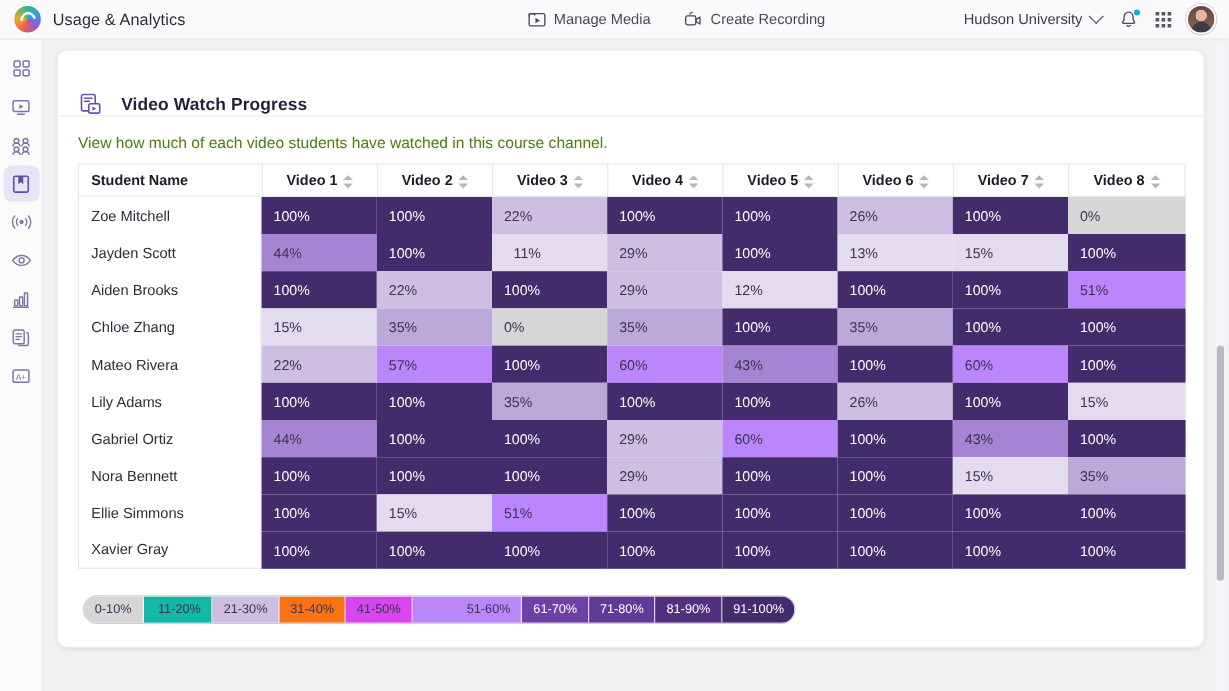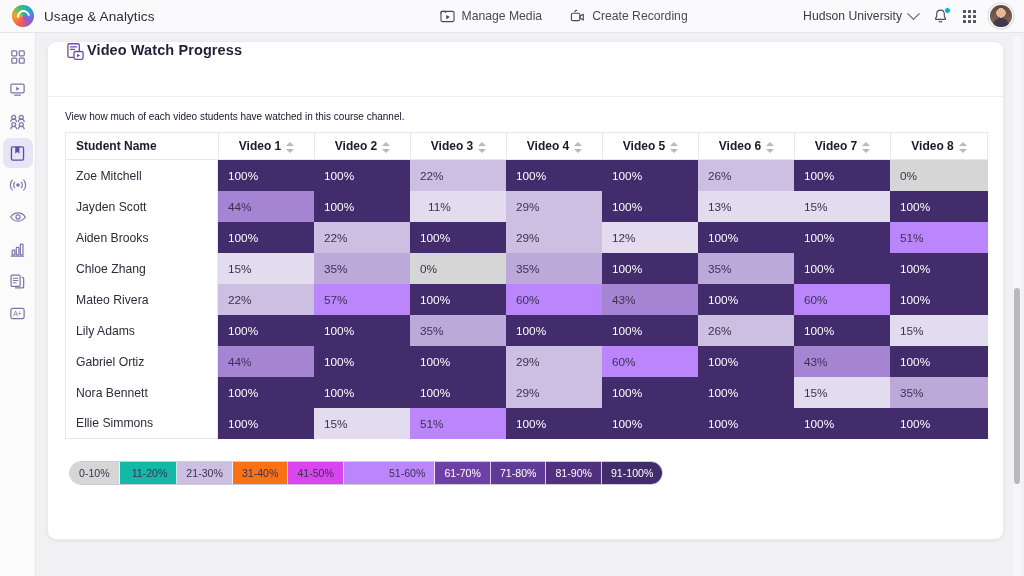--- a/index.html
+++ b/index.html
@@ -61,26 +61,26 @@
   .rail-item.active{ background:#e7e4f6; color:#5b4fa6; }
 
   
   .card{
     position:absolute; left:47px; top:41px; width:957px; height:499px;
     background:#fff; border-radius:9px; border:1px solid #eceaf1;
     box-shadow:0 1px 3px rgba(22,18,40,.07);
     overflow:hidden;
   }
   .card-head{
-    height:55px; display:flex;align-items:flex-start;gap:2px;
+    height:55px; display:flex;align-items:flex-end;gap:16px;
     padding-left:18px; border-bottom:1px solid #efedf3;
   }
   .card-title{font-size:14.5px;font-weight:bold;color:#241f38;letter-spacing:.1px;}
   .card-body{ padding:14px 17px 0 17px; }
-  .subtitle{font-size:10px;color:#0f172a;padding-bottom:10px;}
+  .subtitle{font-size:13px;color:#4d7c0f;padding-bottom:10px;}
 
   
   table.hm{ border-collapse:separate; border-spacing:0; width:923px; table-layout:fixed;}
   table.hm th{
     background:#fff; font-size:12px; font-weight:bold; color:#1d1a2b;
     height:28px; border:1px solid #e9e7ee; border-right:none;
     text-align:center; white-space:nowrap; cursor:pointer; position:relative;
   }
   table.hm th:last-child{ border-right:1px solid #e9e7ee; }
   table.hm th.name{ text-align:left; padding-left:10px; }
@@ -384,20 +384,31 @@
             <td class="name">Ellie Simmons</td>
             <td style="background: rgb(67, 44, 107); color: rgb(255, 255, 255);">100%</td>
             <td style="background: rgb(226, 220, 238); color: rgb(58, 51, 80);">15%</td>
             <td style="background: rgb(187, 134, 252); color: rgb(58, 51, 80);">51%</td>
             <td style="background: rgb(67, 44, 107); color: rgb(255, 255, 255);">100%</td>
             <td style="background: rgb(67, 44, 107); color: rgb(255, 255, 255);">100%</td>
             <td style="background: rgb(67, 44, 107); color: rgb(255, 255, 255);">100%</td>
             <td style="background: rgb(67, 44, 107); color: rgb(255, 255, 255);">100%</td>
             <td style="background: rgb(67, 44, 107); color: rgb(255, 255, 255);">100%</td>
           </tr>
+          <tr>
+            <td class="name">Xavier Gray</td>
+            <td style="background: rgb(67, 44, 107); color: rgb(255, 255, 255);">100%</td>
+            <td style="background: rgb(67, 44, 107); color: rgb(255, 255, 255);">100%</td>
+            <td style="background: rgb(67, 44, 107); color: rgb(255, 255, 255);">100%</td>
+            <td style="background: rgb(67, 44, 107); color: rgb(255, 255, 255);">100%</td>
+            <td style="background: rgb(67, 44, 107); color: rgb(255, 255, 255);">100%</td>
+            <td style="background: rgb(67, 44, 107); color: rgb(255, 255, 255);">100%</td>
+            <td style="background: rgb(67, 44, 107); color: rgb(255, 255, 255);">100%</td>
+            <td style="background: rgb(67, 44, 107); color: rgb(255, 255, 255);">100%</td>
+          </tr>
         </tbody>
     </table>
 
     <div class="legend" id="legend">
         <div style="background: rgb(214, 214, 214); color: rgb(58, 51, 80);">0-10%</div>
         <div style="background: #14b8a6; color: rgb(58, 51, 80); padding-left: 12px;">11-20%</div>
         <div style="background: rgb(205, 191, 226); color: rgb(58, 51, 80);">21-30%</div>
         <div style="background: #f97316; color: rgb(58, 51, 80);">31-40%</div>
         <div style="background: #d946ef; color: rgb(58, 51, 80);">41-50%</div>
         <div style="background: rgb(187, 134, 252); color: rgb(58, 51, 80); padding-left: 45px;">51-60%</div>

